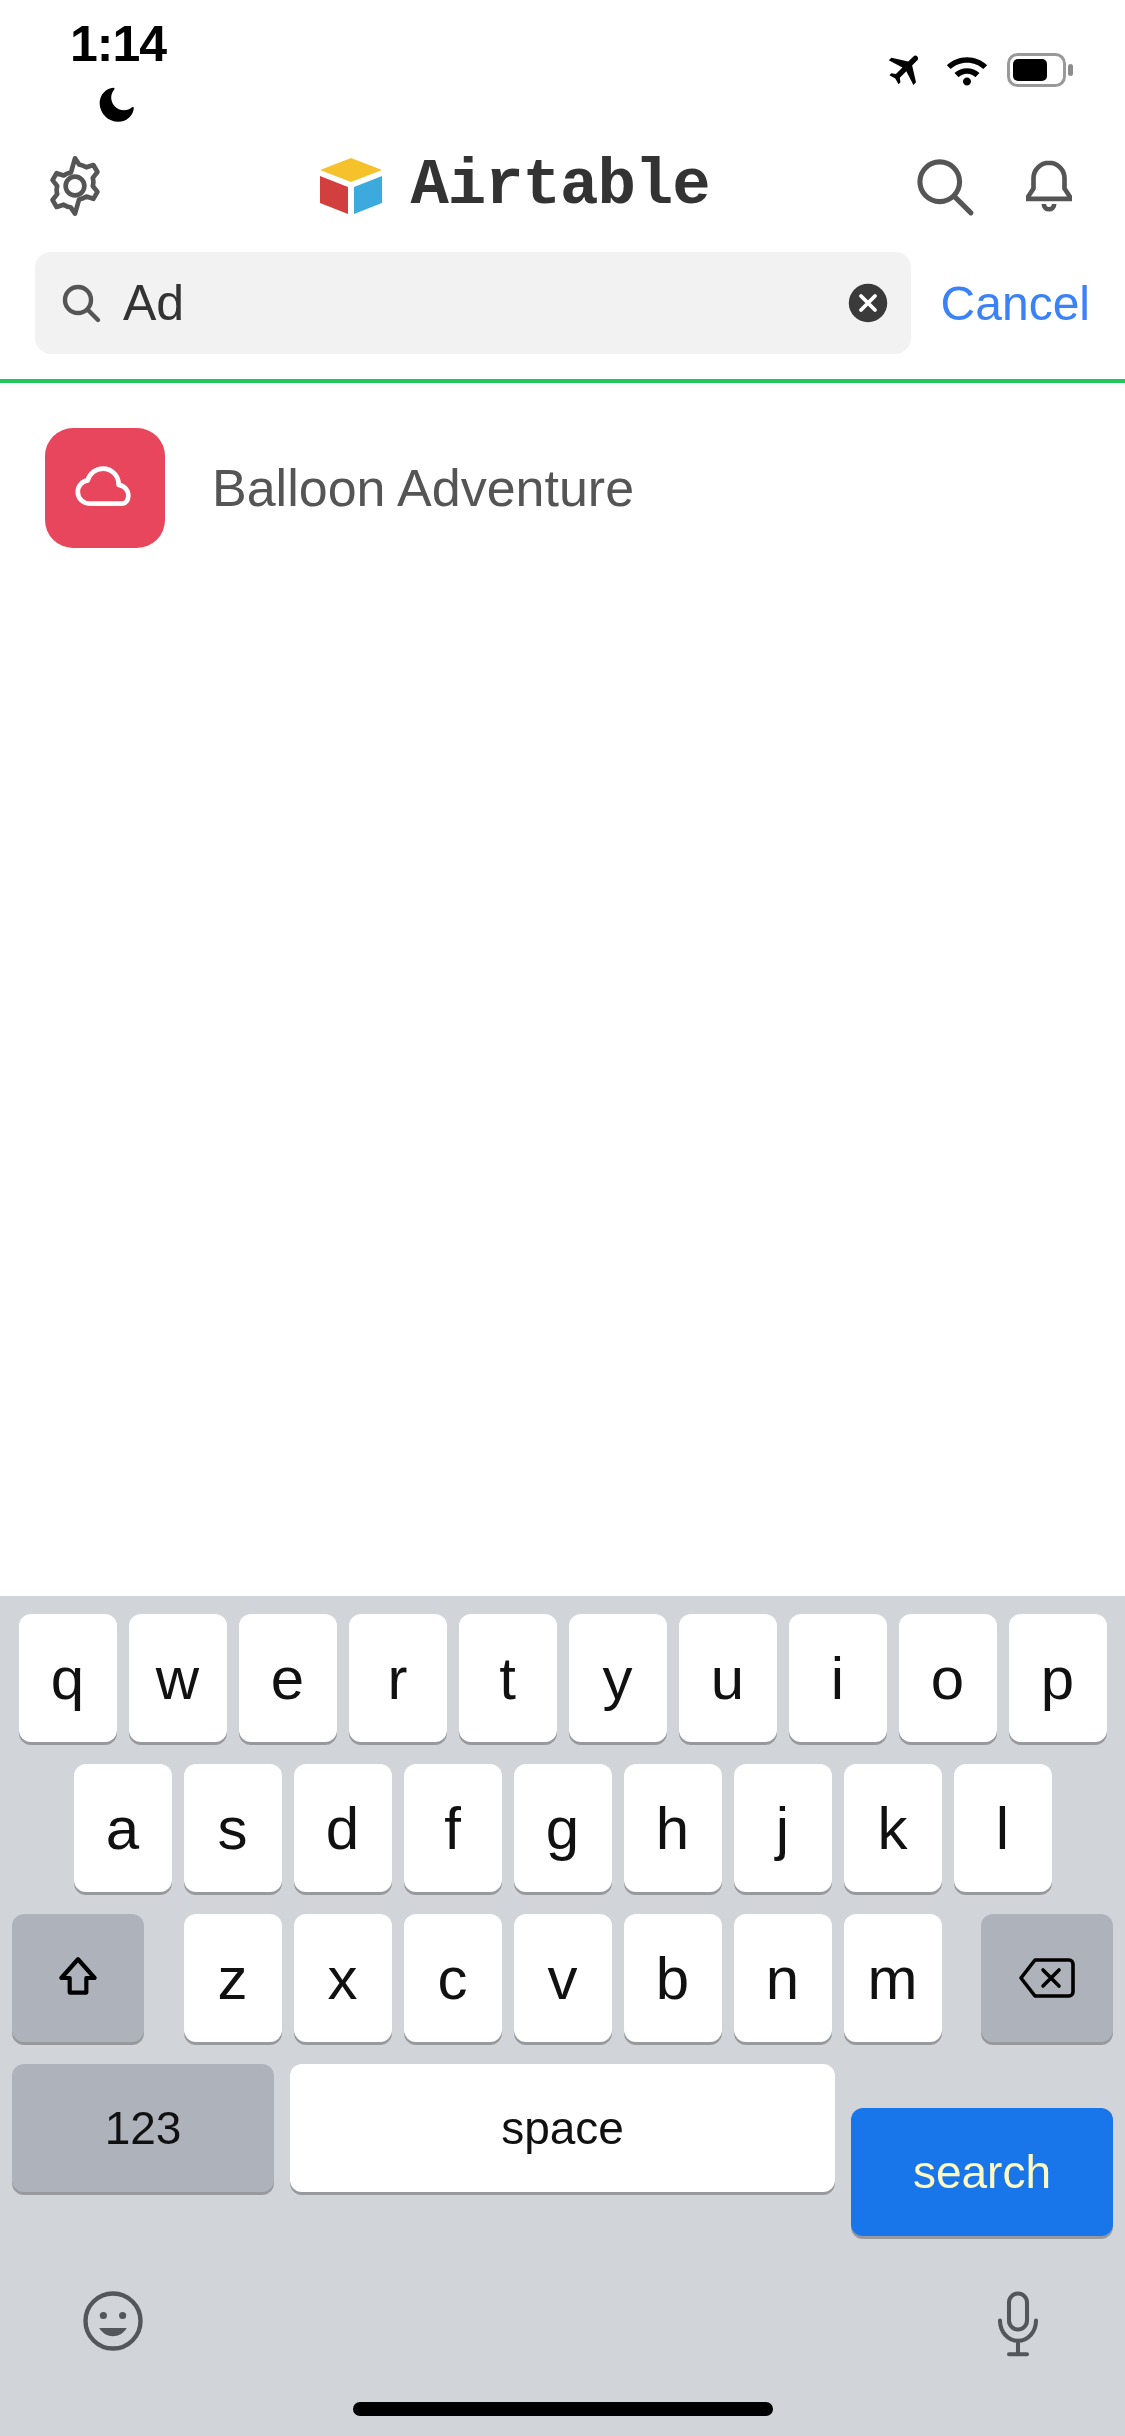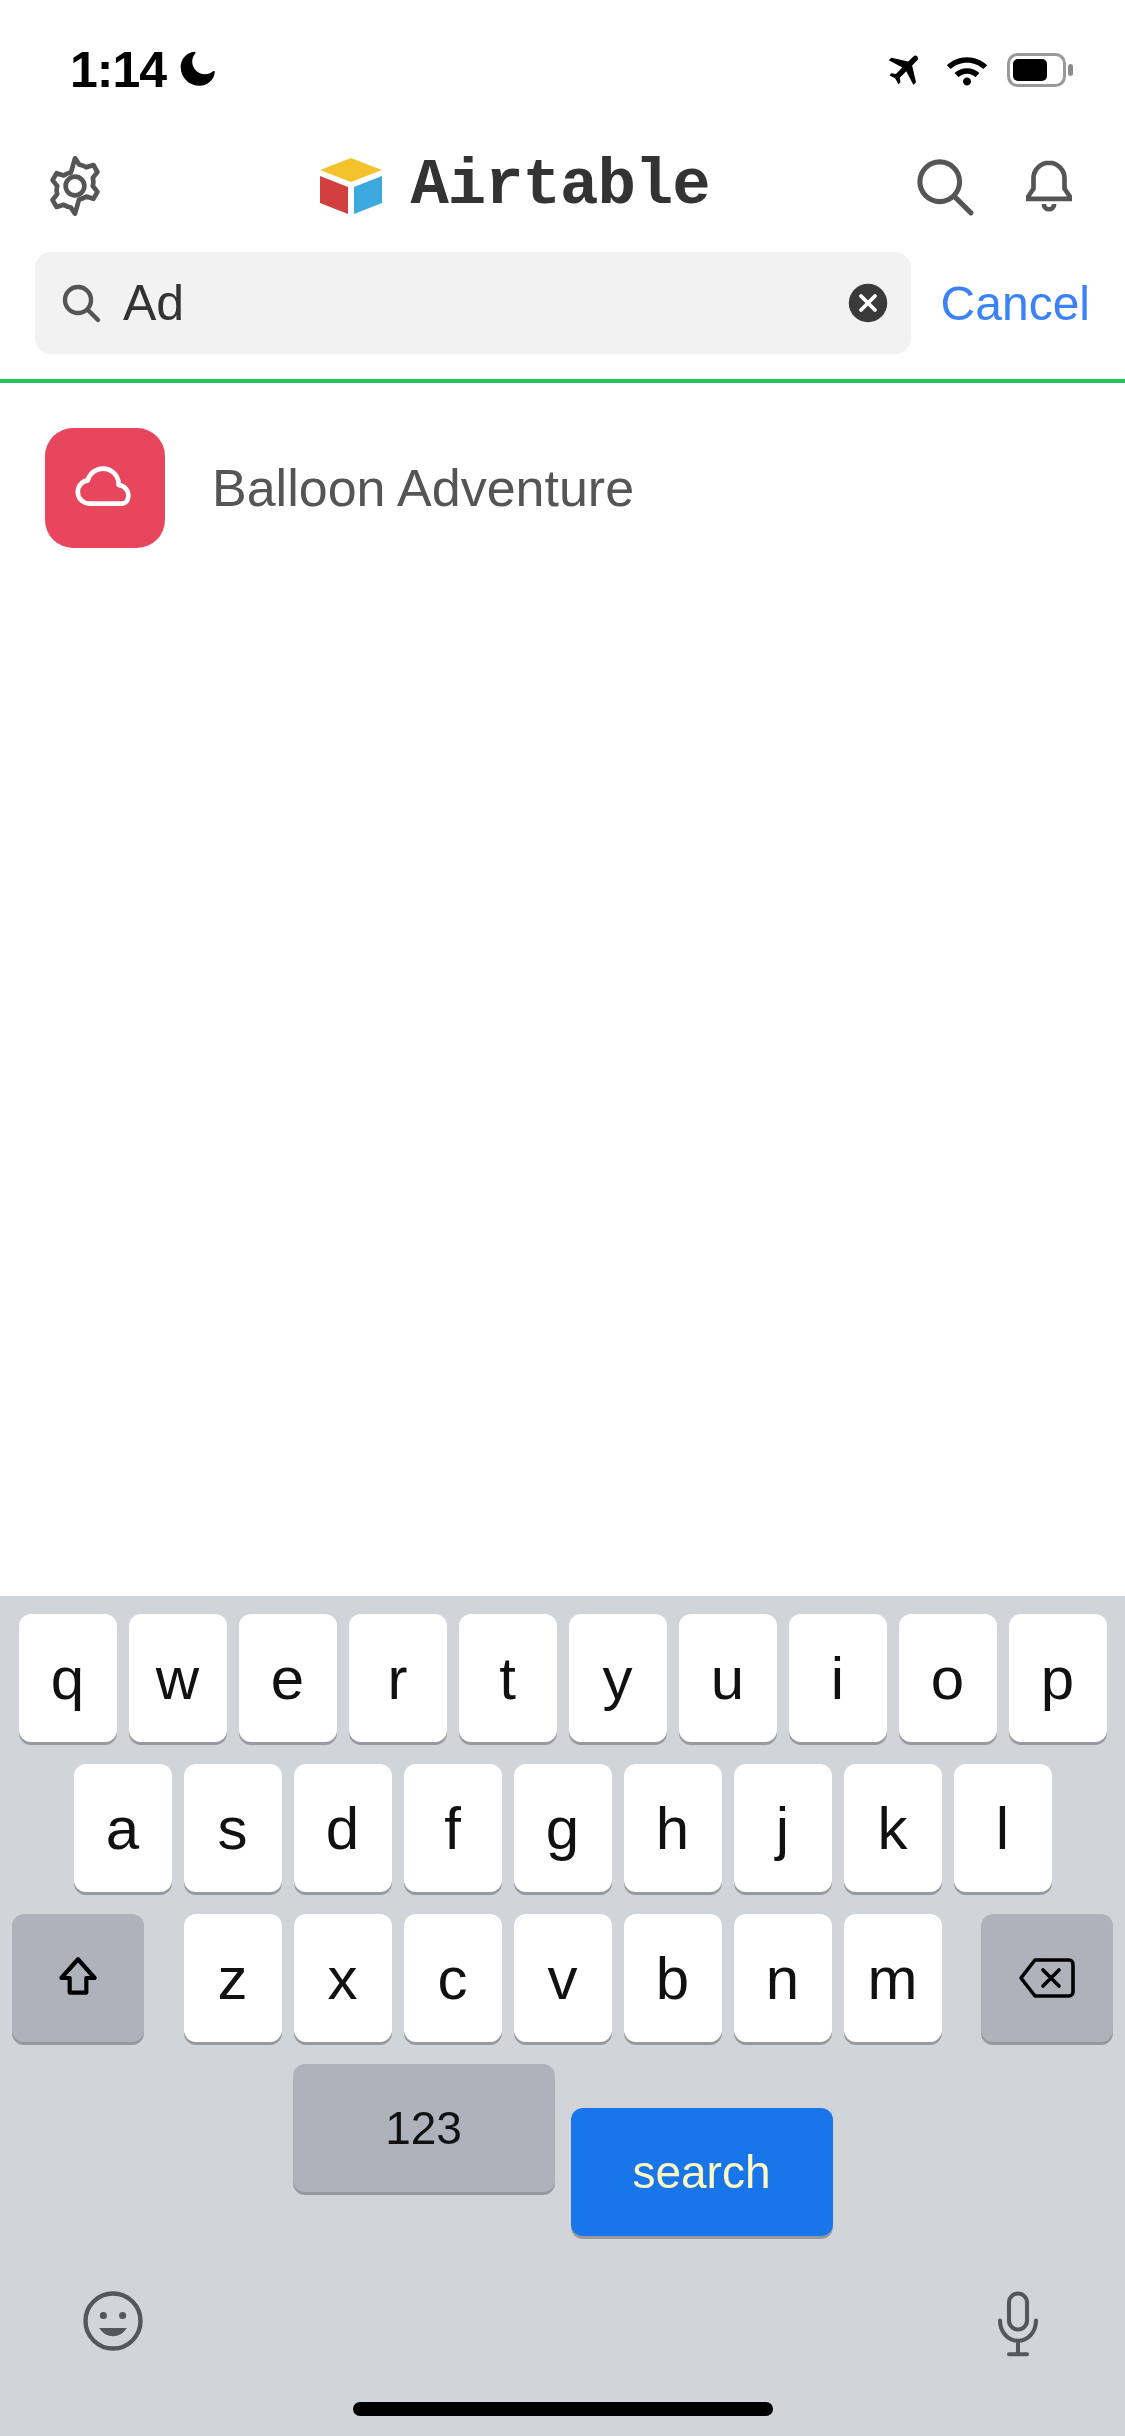--- a/index.html
+++ b/index.html
@@ -1,20 +1,20 @@
 <!DOCTYPE html>
 <html><head>
   <meta charset="utf-8">
   <style>
     * { margin: 0; padding: 0; box-sizing: border-box; }
     html, body { width: 1125px; height: 2436px; font-family: -apple-system, BlinkMacSystemFont, "Helvetica Neue", sans-serif; background: #fff; overflow: hidden; }
 
     
     .status-bar { display: flex; align-items: center; justify-content: space-between; padding: 30px 50px 0 70px; height: 110px; }
-    .status-left { display: flex; align-items: center; gap: 14px; font-size: 50px; font-weight: 600; letter-spacing: -1px; }
+    .status-left { display: flex; align-items: center; gap: 14px; font-size: 50px; font-weight: 600; letter-spacing: -1px; flex-direction: column; }
     .status-right { display: flex; align-items: center; gap: 18px; }
 
     
     .app-header { display: flex; align-items: center; justify-content: space-between; padding: 40px 45px 30px 40px; }
     .app-header .center { display: flex; align-items: center; gap: 18px; }
     .app-header .brand-text { font-size: 64px; font-weight: 600; color: #333; letter-spacing: -1px; font-family: Liberation Mono, monospace; }
 
     
     .search-row { display: flex; align-items: center; gap: 30px; padding: 0 35px 25px 35px; border-bottom: 4px solid #22c55e; }
     .search-input-wrap { flex: 1; display: flex; align-items: center; background: #f2f2f2; border-radius: 16px; padding: 0 22px; height: 102px; }
@@ -190,20 +190,21 @@
       <span>
         <svg width="60" height="44" viewBox="0 0 30 22" fill="none" stroke="#000" stroke-width="1.8">
             <path d="M9 2h17c1.1 0 2 .9 2 2v14c0 1.1-.9 2-2 2H9l-7-9 7-9z" stroke-linejoin="round"></path>
             <path d="M13 7l8 8M21 7l-8 8" stroke-linecap="round"></path>
           </svg>
       </span>
     </div>
   </div>
   <div class="kbd-row row4">
     <div class="key numbers">123</div>
+    <div class="key space">space</div>
     <div class="key search">search</div>
   </div>
   <div class="kbd-bottom">
     <span>
       <svg width="66" height="66" viewBox="0 0 24 24" fill="none" stroke="#53565b" stroke-width="1.6">
           <circle cx="12" cy="12" r="10"></circle>
           <circle cx="8.5" cy="10" r="1.3" fill="#53565b" stroke="none"></circle>
           <circle cx="15.5" cy="10" r="1.3" fill="#53565b" stroke="none"></circle>
           <path d="M7 14.5c1.2 2 3 3 5 3s3.8-1 5-3H7z" fill="#53565b" stroke="none"></path>
         </svg>

